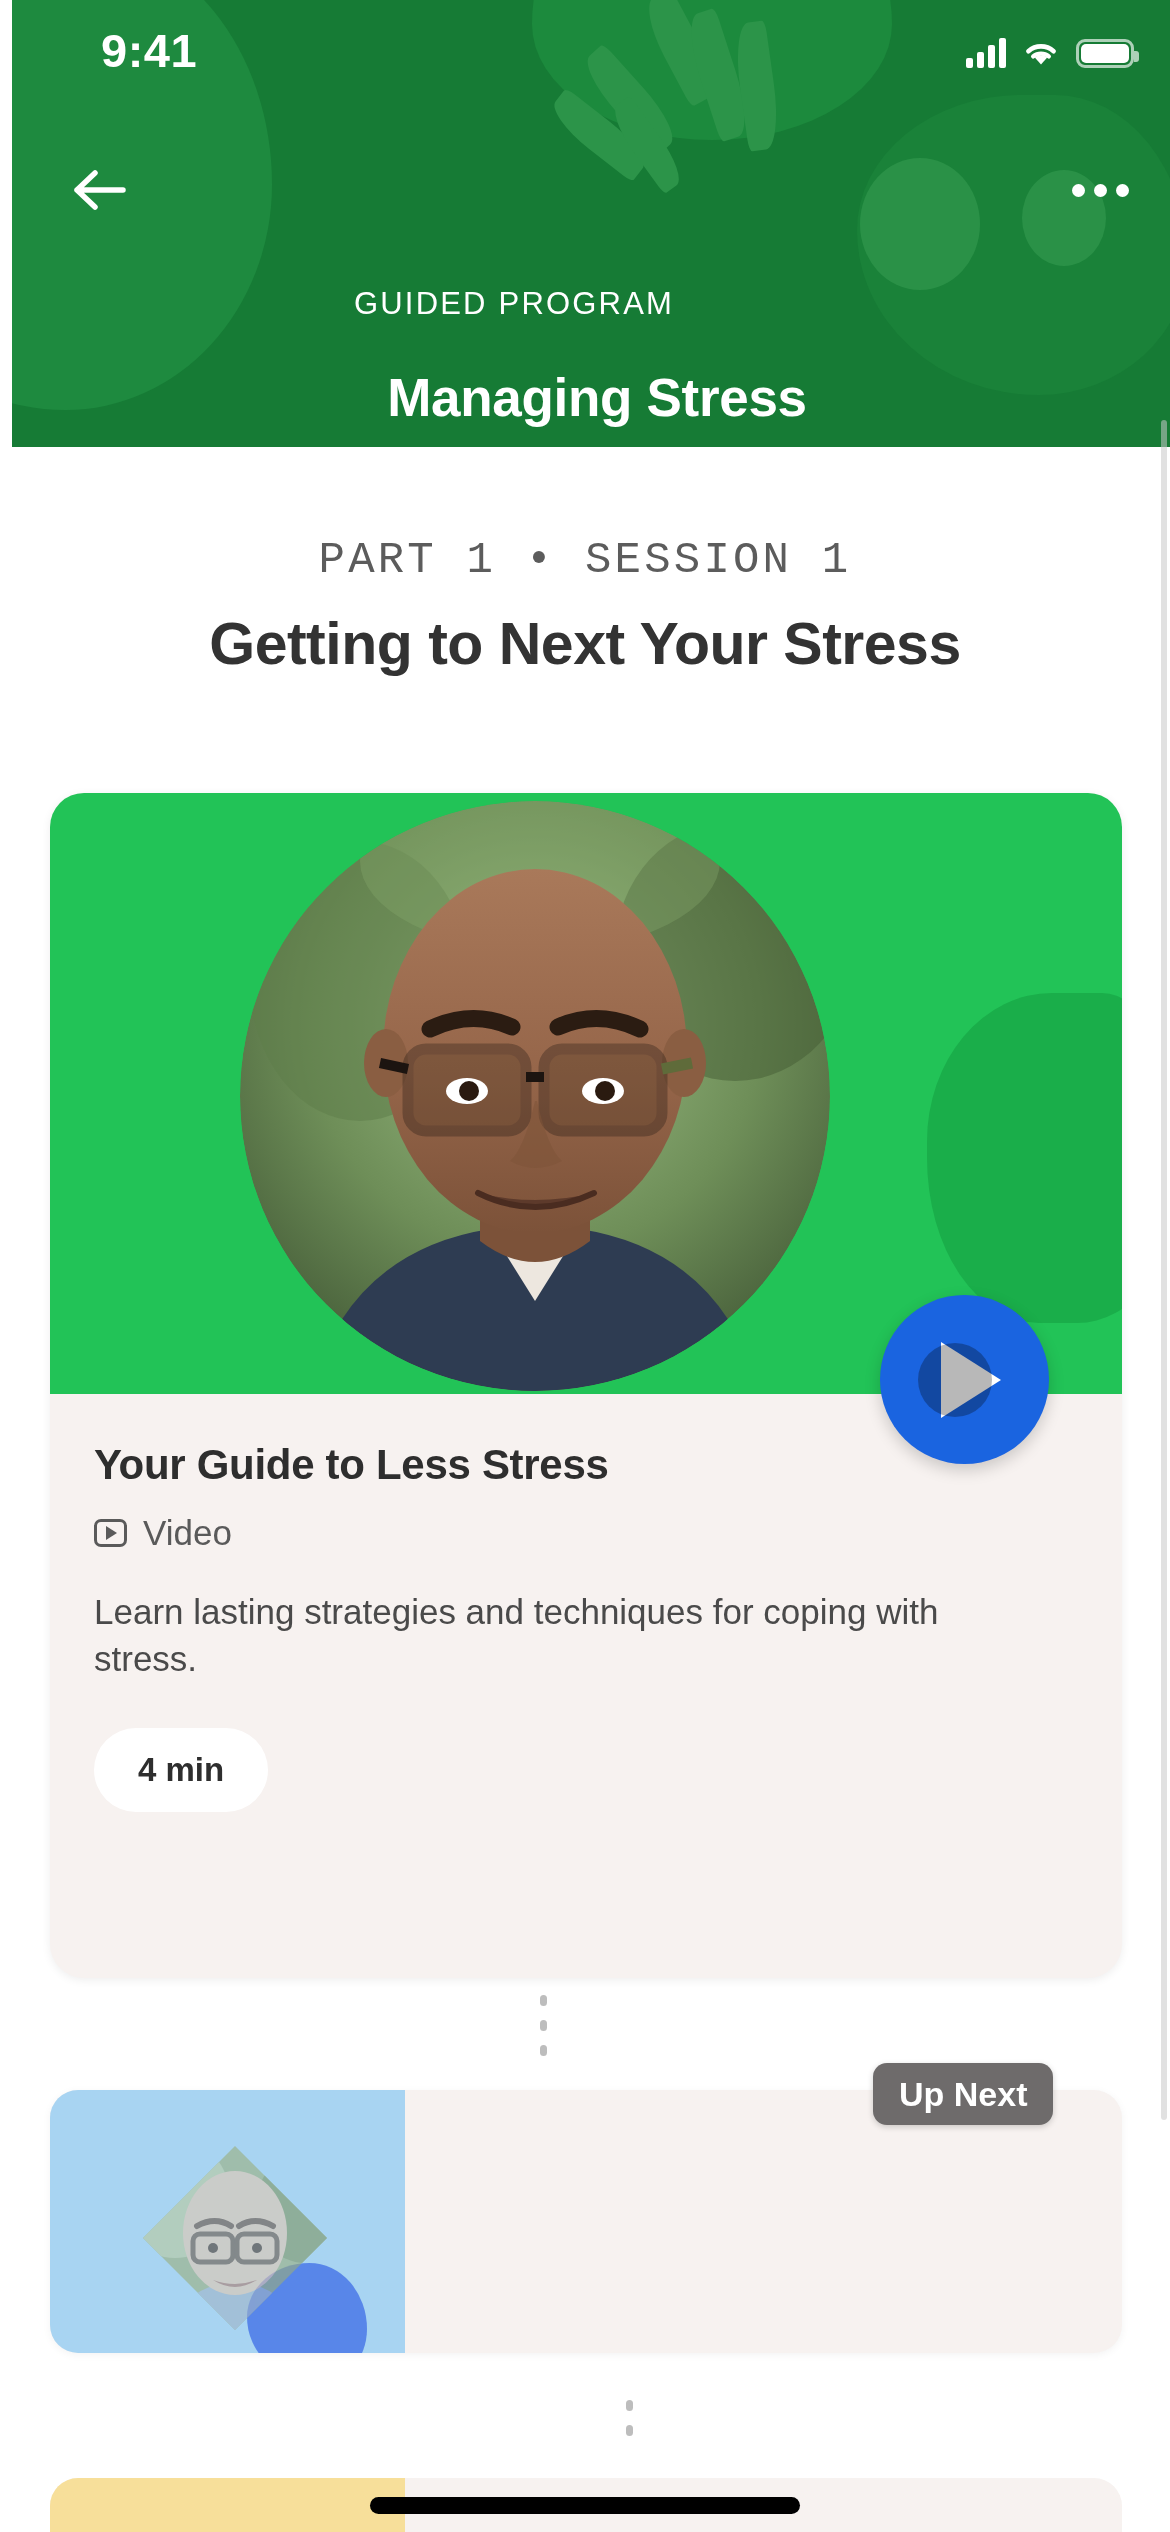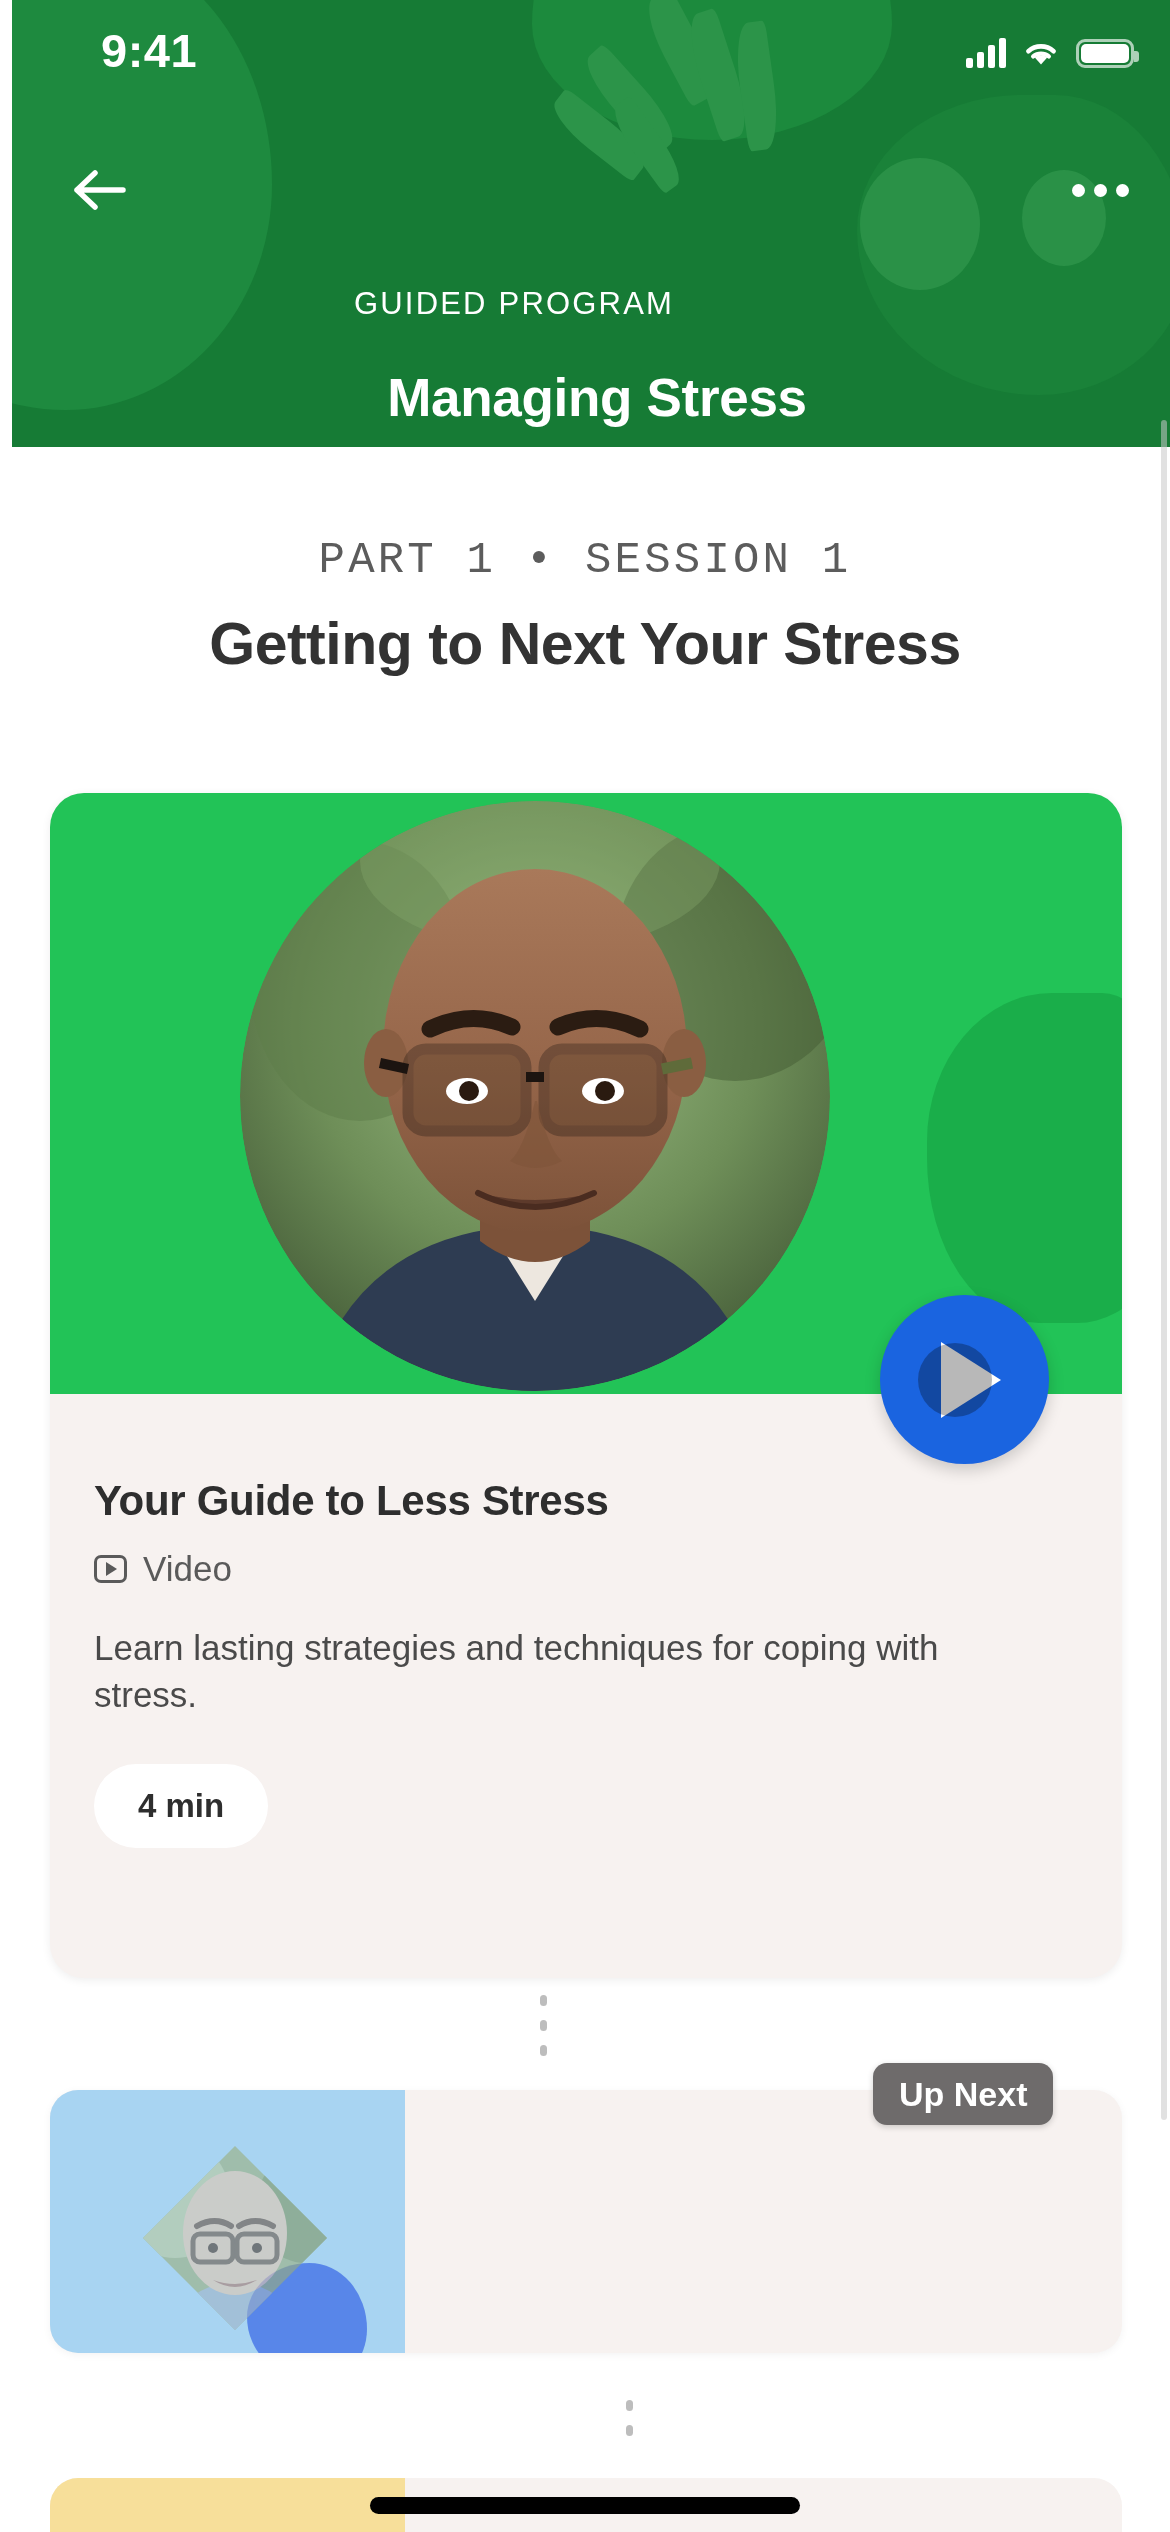--- a/index.html
+++ b/index.html
@@ -125,21 +125,21 @@
     width:0; height:0; margin-left:12px;
     border-left:60px solid #ffffff;
     border-top:38px solid transparent;
     border-bottom:38px solid transparent;
   }
   .play-fab .shade {
     position:absolute; left:38px; top:48px; width:74px; height:74px;
     border-radius:50%; background:rgba(0,0,0,.28);
   }
 
-  .card-body { position:absolute; left:0; top:601px; width:1072px; padding:47px 44px 0 44px;margin-top:36px; }
+  .card-body { position:absolute; left:0; top:601px; width:1072px; padding:47px 44px 0 44px; }
   .item-title { font-size:42px; font-weight:700; color:#2E2E2E; letter-spacing:-0.3px; }
   .item-type-row { display:flex; align-items:center; gap:16px; margin-top:24px; }
   .ico-video {
     width:33px; height:28px; border:3px solid #5A5A5A; border-radius:7px;
     display:flex; align-items:center; justify-content:center; flex:none;
   }
   .ico-video .t {
     width:0; height:0; margin-left:2px;
     border-left:11px solid #5A5A5A;
     border-top:7px solid transparent;

